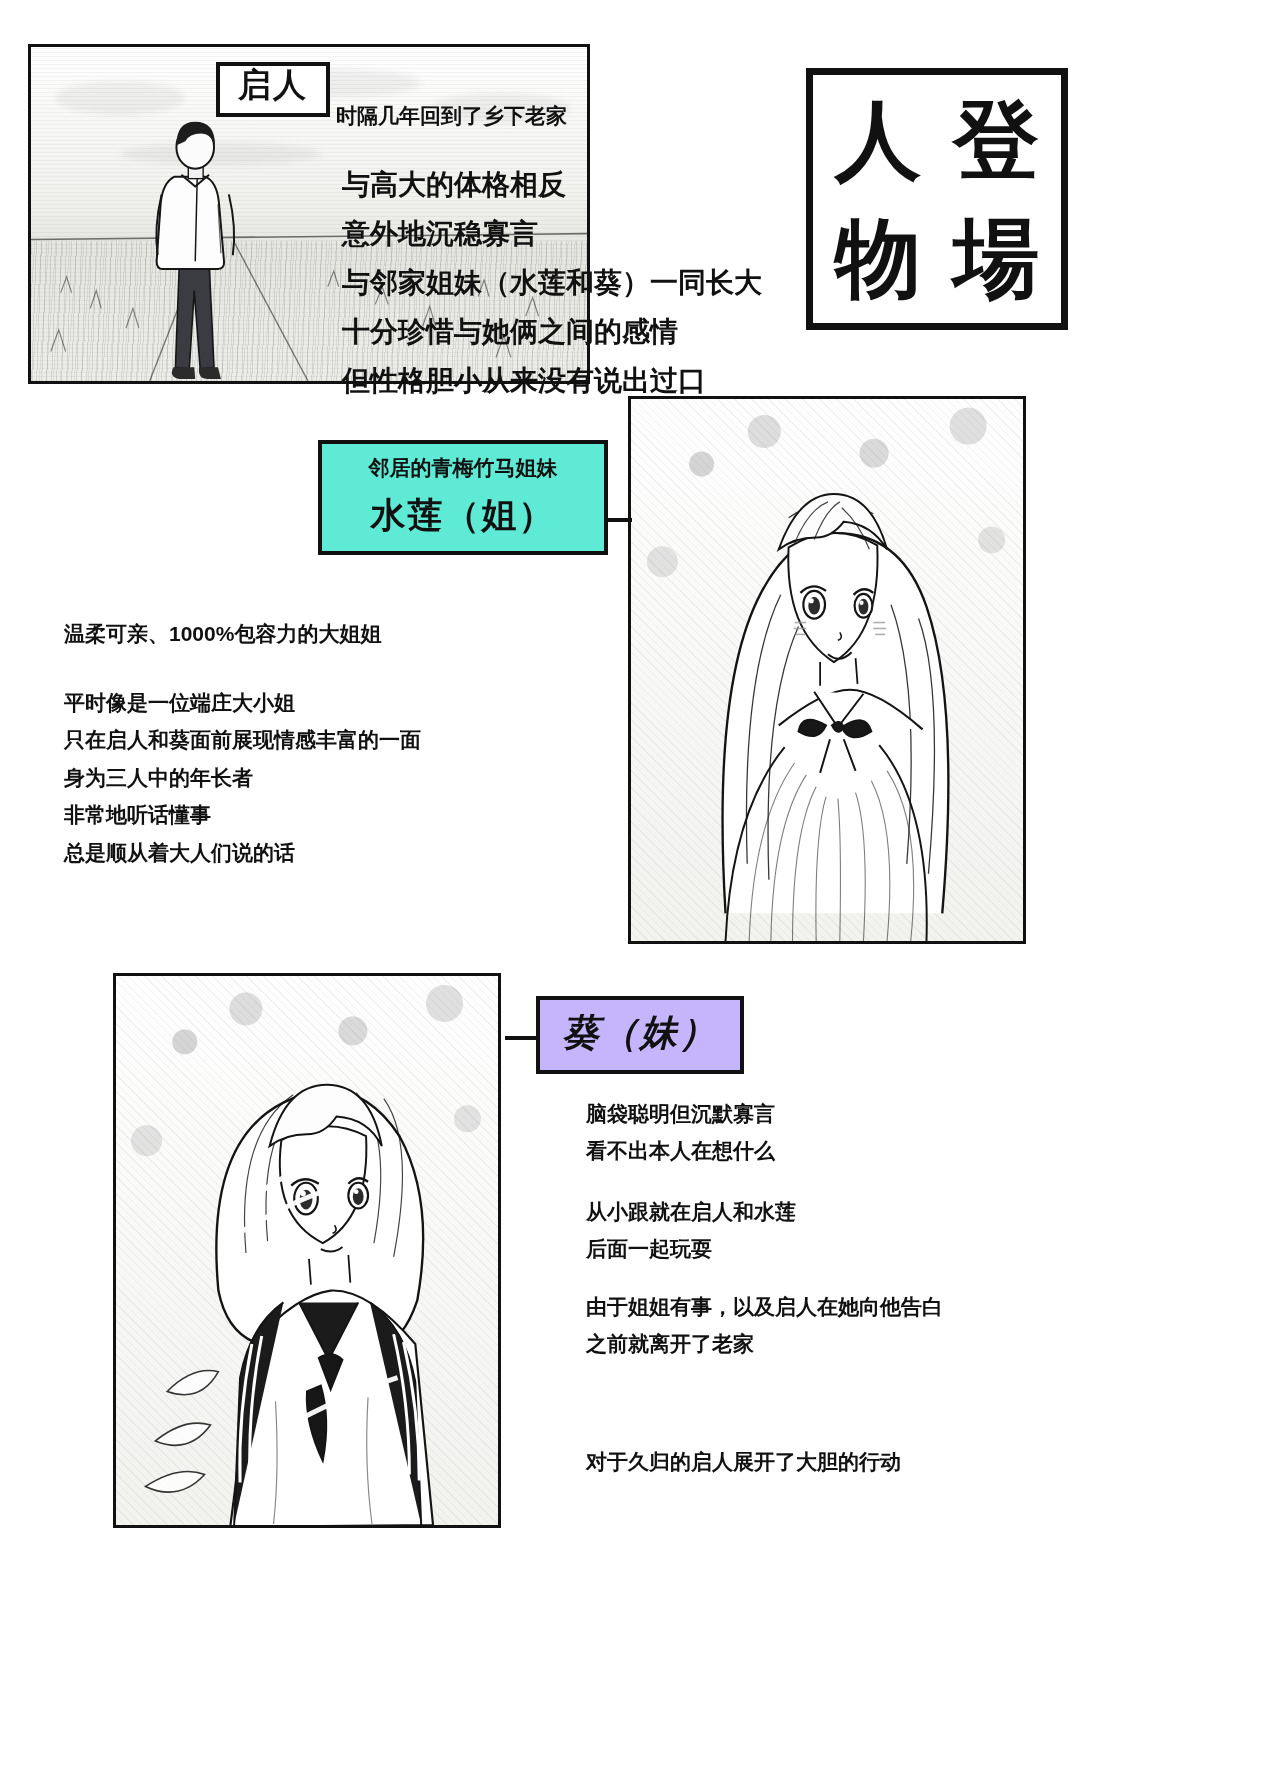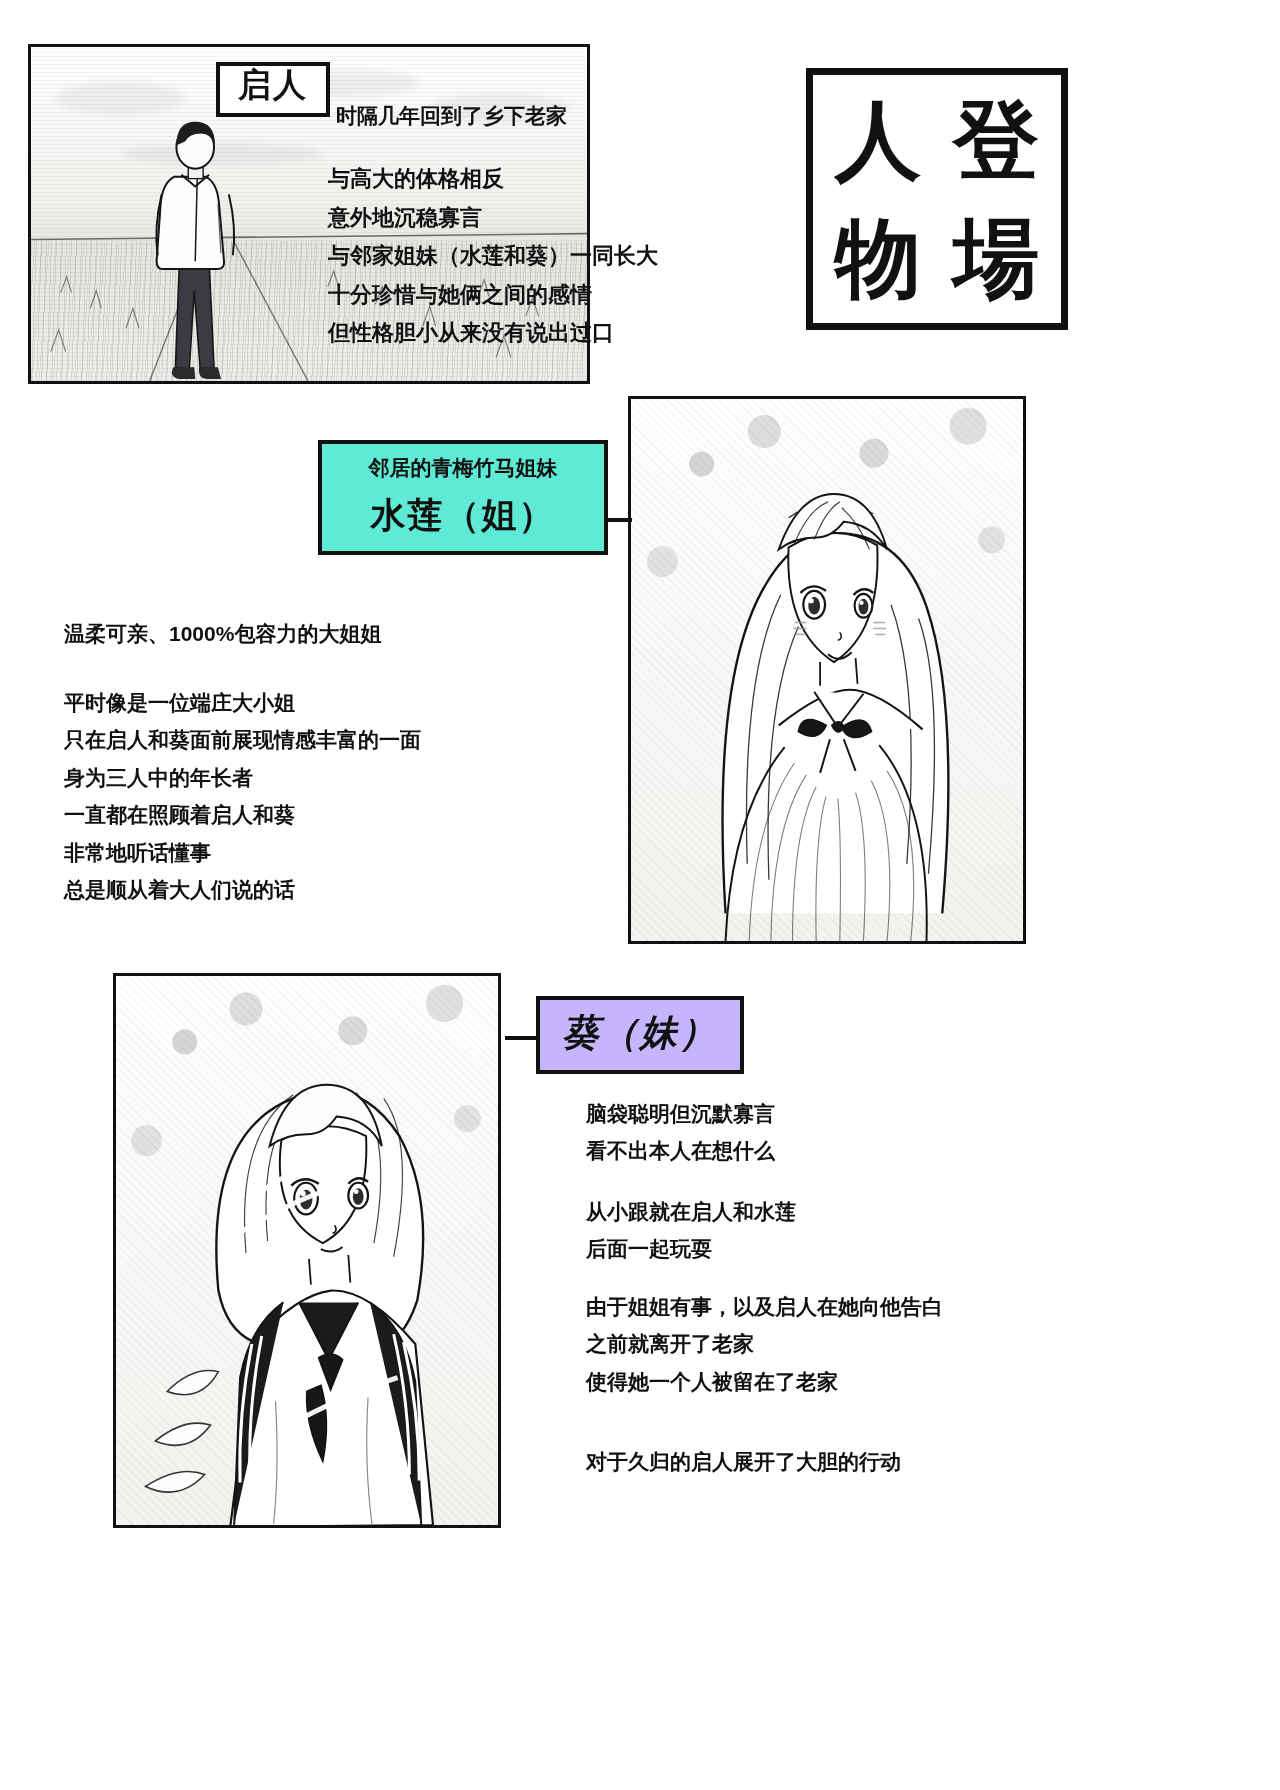--- a/index.html
+++ b/index.html
@@ -95,22 +95,22 @@
     letter-spacing: 2px;
   }
 
   
   #kiyato-lead {
     left: 336px; top: 100px;
     font-size: 21px;
     font-weight: 600;
   }
   #kiyato-desc {
-    left: 328px; top: 160px;
-    font-size: 22px;
+    left: 342px; top: 160px;
+    font-size: 28px;
     font-weight: 600;
     line-height: 1.75;
   }
 
   
   #panel-suiren {
     left: 628px; top: 396px;
     width: 398px; height: 548px;
     border: 3px solid #111;
     box-sizing: border-box;
@@ -363,21 +363,20 @@
   <div class="sub">邻居的青梅竹马姐妹</div>
   <div class="name">水莲（姐）</div>
 </div>
 
 <div class="abs line" id="suiren-lead">温柔可亲、1000%包容力的大姐姐</div>
 
 <div class="abs" id="suiren-desc">
   <div>平时像是一位端庄大小姐</div>
   <div>只在启人和葵面前展现情感丰富的一面</div>
   <div>身为三人中的年长者</div>
-  <div>一直都在照顾着启人和葵</div>
   <div>非常地听话懂事</div>
   <div>总是顺从着大人们说的话</div>
 </div>
 
 <div class="abs" id="panel-aoi">
   <div class="bg-foliage"></div>
   <svg class="art" viewBox="0 0 388 555" preserveAspectRatio="none">
     <g stroke="#141414" fill="none" stroke-width="2">
 
       <path d="M104,318 q-14,-150 66,-190 q72,-36 118,34 q36,66 18,166 q-14,42 -40,48 l-126,-6 q-28,-12 -36,-52 z" fill="#ffffff" stroke="#141414" stroke-width="2.4"></path>
@@ -454,18 +453,17 @@
 </div>
 
 <div class="abs aoi-text" id="aoi-b2">
   <div>从小跟就在启人和水莲</div>
   <div>后面一起玩耍</div>
 </div>
 
 <div class="abs aoi-text" id="aoi-b3">
   <div>由于姐姐有事，以及启人在她向他告白</div>
   <div>之前就离开了老家</div>
-  <div>使得她一个人被留在了老家</div>
 </div>
 
 <div class="abs aoi-text" id="aoi-b4">
   <div>对于久归的启人展开了大胆的行动</div>
 </div>
 
 </body></html>

